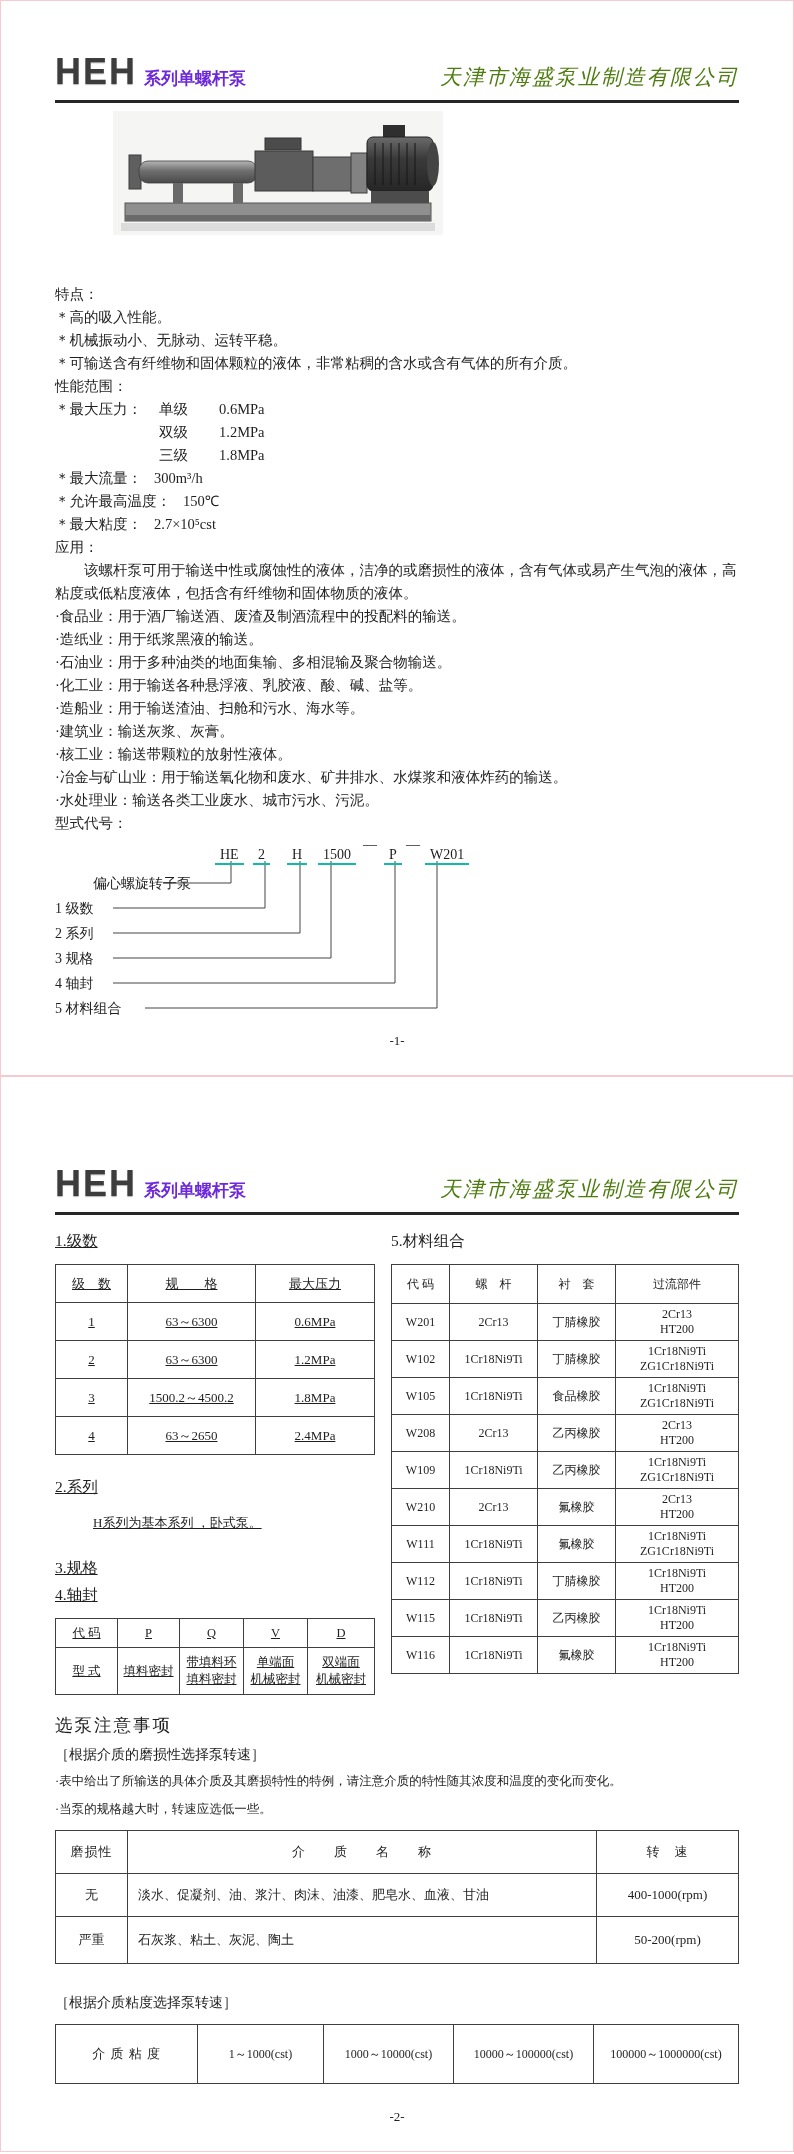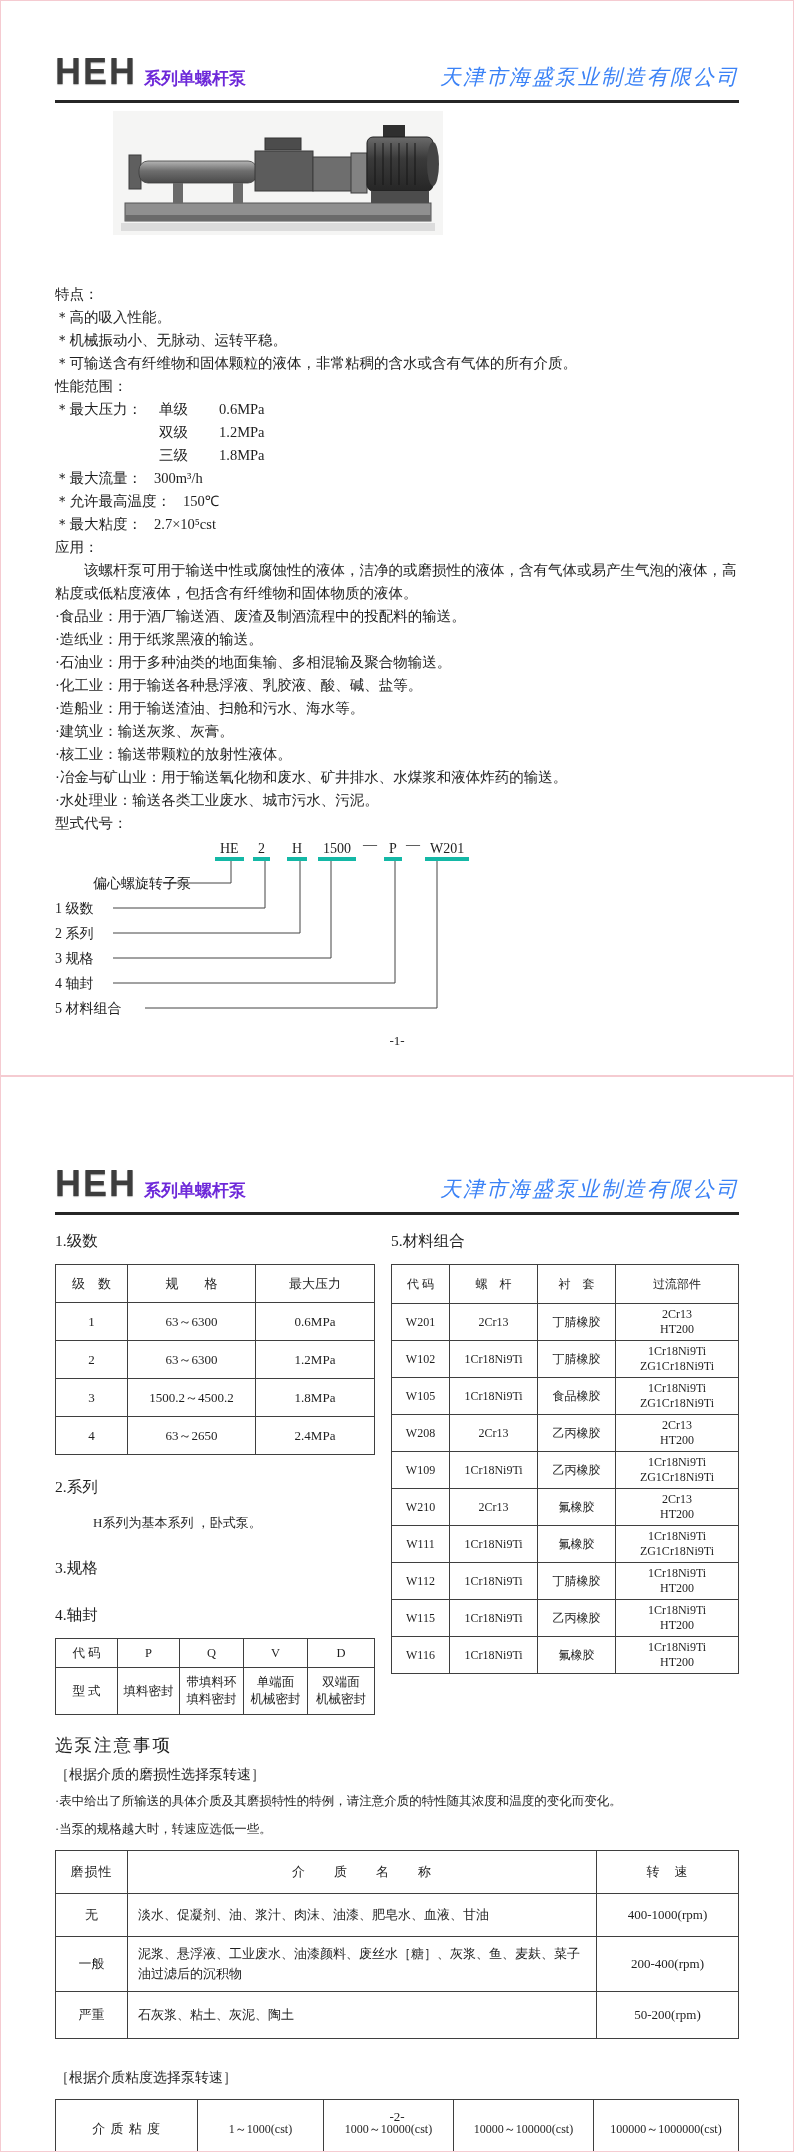--- a/index.html
+++ b/index.html
@@ -5,41 +5,41 @@
   html,body{margin:0;padding:0;background:#fff;}
   body{width:794px;font-family:"Liberation Serif",serif;color:#1f1f1f;}
   .page{position:relative;height:1076px;border:1px solid #f5cbd1;box-sizing:border-box;background:#fff;overflow:hidden;}
   .inner{padding:0 54px;}
   
   .hdr{display:flex;align-items:baseline;border-bottom:3px solid #262626;padding-bottom:7px;}
   .hdr-p1{margin-top:50px;}
   .hdr-p2{margin-top:86px;}
   .logo{font-family:"Liberation Sans",sans-serif;font-weight:800;font-size:36px;letter-spacing:2px;color:#3d3d3d;text-shadow:0 1px 1px #b5b5b5;}
   .series{font-size:17px;font-weight:700;color:#6d28d9;margin-left:7px;}
-  .company{margin-left:auto;font-style:italic;font-size:21px;letter-spacing:2px;color:#3b82f6;}
+  .company{margin-left:auto;font-style:italic;font-size:21px;letter-spacing:2px;color:#4d7c0f;}
   
   .t{font-size:14.5px;line-height:23px;margin:0;}
   .indent2{text-indent:2em;}
   .photo{margin:8px 0 0 58px;display:block;}
   .feat-title{margin-top:40px;}
   .prow{display:flex;}
   .plabel{width:104px;}
   .pindent{width:104px;}
   .pstage{width:60px;}
   .vgap{padding-left:12px;}
   
   .diagram{position:relative;height:188px;margin-top:2px;font-size:14px;}
-  .mcode{position:absolute;top:4px;border-bottom:4px solid #14b8a6;padding:0 5px;text-align:right;}
+  .mcode{position:absolute;top:10px;border-bottom:2px solid #14b8a6;padding:0 5px;text-align:right;}
   .mdash{position:absolute;top:0;}
   .mlabel{position:absolute;left:0;font-size:14px;}
   .dsvg{position:absolute;left:0;top:0;}
   .pageno{position:absolute;bottom:26px;left:0;width:100%;text-align:center;font-size:13px;color:#222;}
   
   .cols{display:flex;gap:16px;margin-top:0;}
-  .colL{width:320px;flex:0 0 320px;}
+  .colL{width:320px;flex:0 0 320px;text-decoration:underline;}
   .colR{flex:1;}
   .sh{font-size:15.5px;margin:16px 0 0;}
   table{border-collapse:collapse;}
   .tbl{width:100%;margin-top:12px;}
   .tbl td,.tbl th{border:1px solid #3f3f3f;text-align:center;font-weight:400;color:#1f1f1f;padding:2px 3px;}
   .stage-tbl td,.stage-tbl th{height:33px;font-size:13px;}
   .mat-tbl td,.mat-tbl th{font-size:12px;line-height:15px;height:32px;}
   .seal-tbl td,.seal-tbl th{font-size:12.5px;line-height:17px;}
   .seal-tbl .r1 td{height:24px;}
   .seal-tbl .r2 td{height:42px;}
@@ -219,21 +219,21 @@
             <td>4</td>
             <td>63～2650</td>
             <td>2.4MPa</td>
           </tr>
         </tbody>
           </table>
 
         <p class="sh" style="margin-top:22px;">2.系列</p>
         <p class="t" style="margin:13px 0 16px 38px;font-size:13px;">H系列为基本系列 ，卧式泵。</p>
         <p class="sh" style="margin-top:24px;">3.规格</p>
-        <p class="sh" style="margin-top:26px;">4.轴封</p>
+        <p class="sh" style="margin-top:6px;">4.轴封</p>
 
         <table class="tbl seal-tbl">
           <colgroup>
               <col style="width:62px">
               <col style="width:62px">
               <col style="width:64px">
               <col style="width:64px">
               <col>
             </colgroup>
           <tbody>
@@ -364,25 +364,20 @@
           <tr class="hrow">
         <td>磨损性</td>
         <td>介　　质　　名　　称</td>
         <td>转　速</td>
       </tr>
       <tr class="r0">
         <td>无</td>
         <td class="abr-med">淡水、促凝剂、油、浆汁、肉沫、油漆、肥皂水、血液、甘油</td>
         <td>400-1000(rpm)</td>
       </tr>
-      <tr class="r1">
-        <td>一般</td>
-        <td class="abr-med">泥浆、悬浮液、工业废水、油漆颜料、废丝水［糖］、灰浆、鱼、麦麸、菜子油过滤后的沉积物</td>
-        <td>200-400(rpm)</td>
-      </tr>
       <tr class="r2">
         <td>严重</td>
         <td class="abr-med">石灰浆、粘土、灰泥、陶土</td>
         <td>50-200(rpm)</td>
       </tr>
     </tbody>
       </table>
 
     <p class="sel-sub sub2">［根据介质粘度选择泵转速］</p>
     <table class="tbl visc-tbl">

